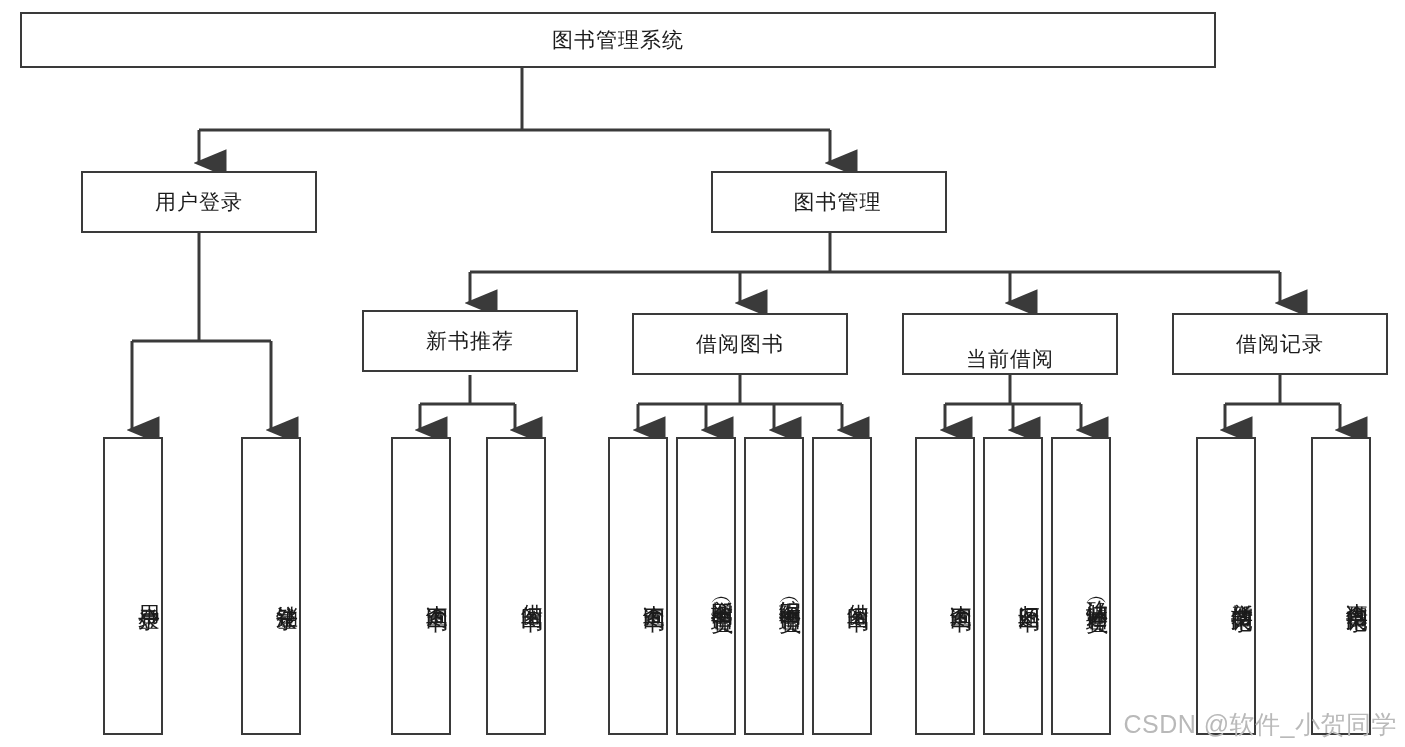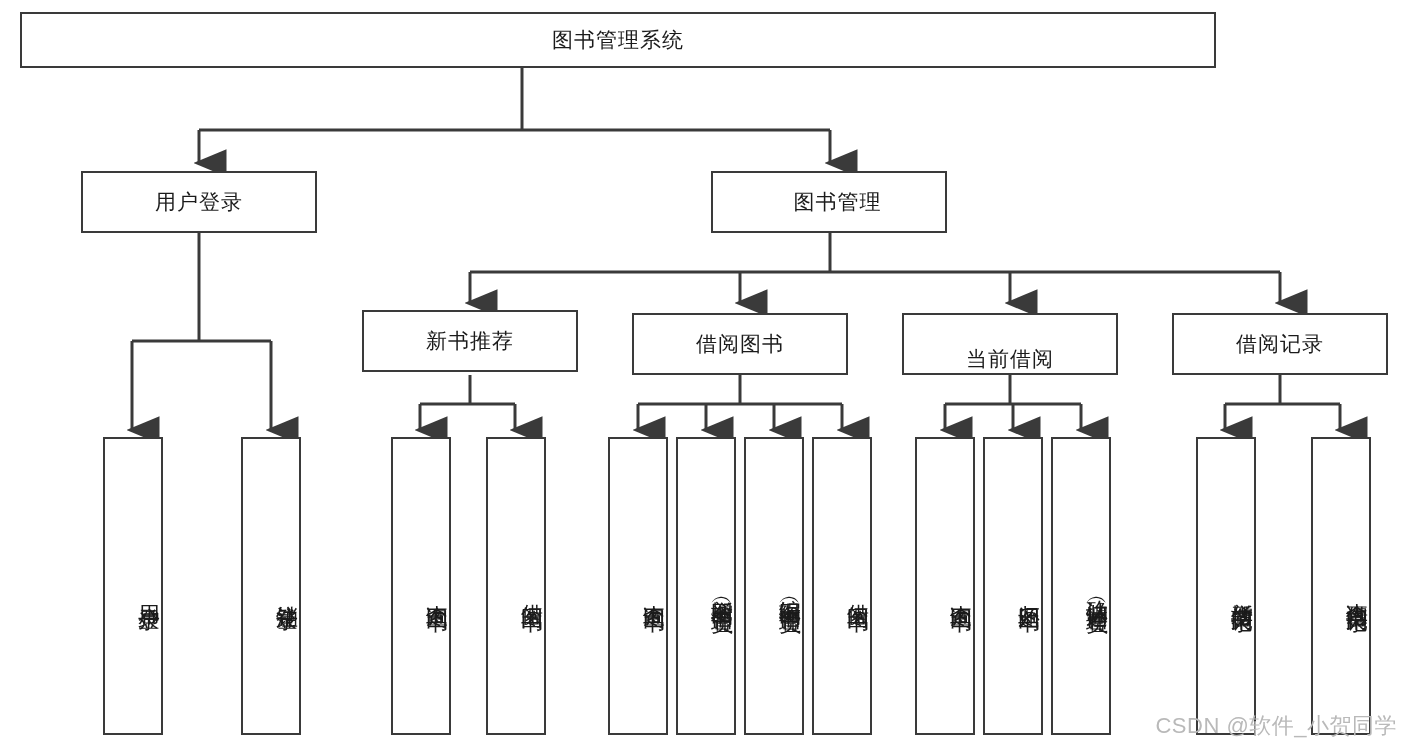--- a/index.html
+++ b/index.html
@@ -53,21 +53,21 @@
     justify-content: center;
   }
   .node .label {
     display: block;
     white-space: pre-line;
   }
   #watermark {
     position: absolute;
     right: 8px;
     bottom: 6px;
-    font-size: 22px;
+    font-size: 25px;
     color: #b9b9b9;
     letter-spacing: 0.5px;
     white-space: nowrap;
     user-select: none;
     text-align: center;
   }
 </style>
 </head>
 <body>
 

